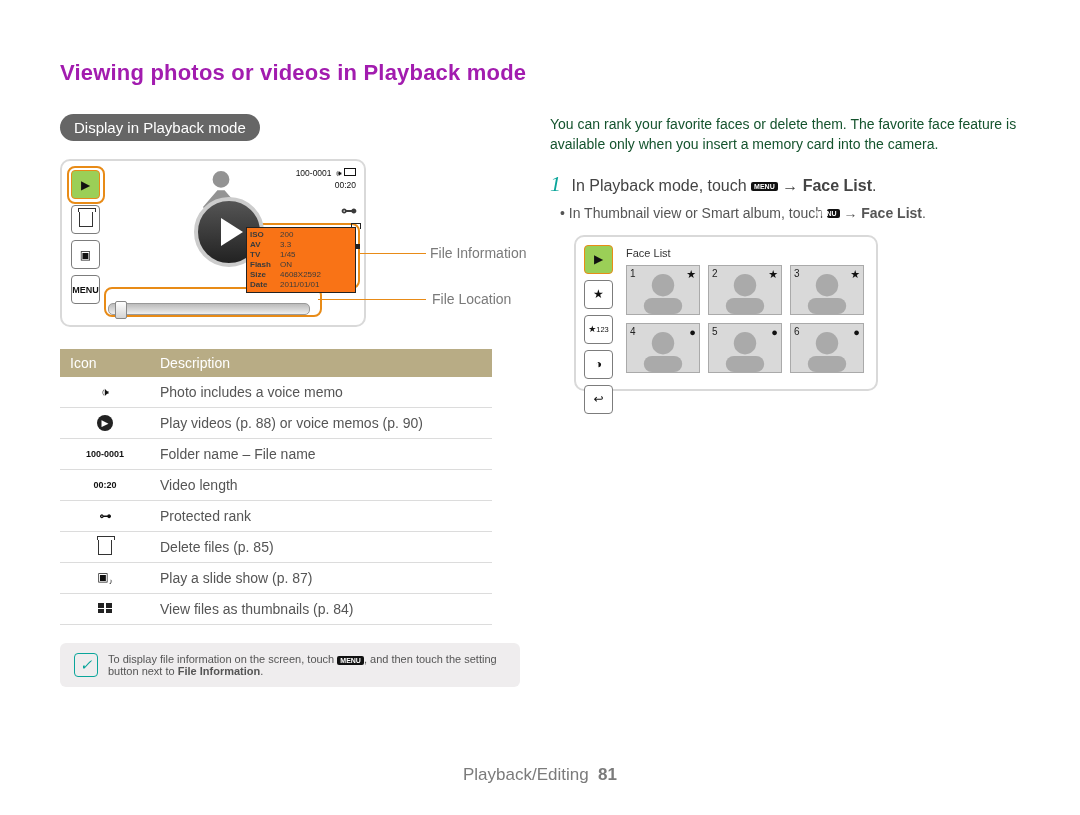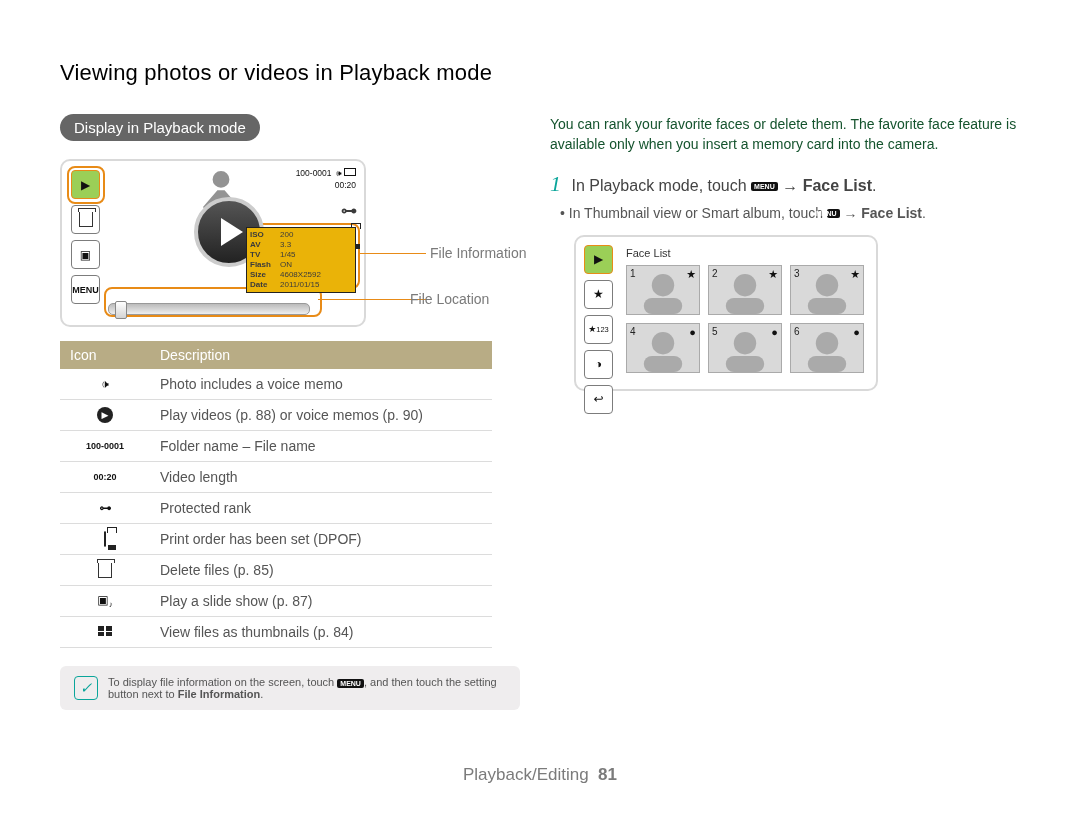--- a/index.html
+++ b/index.html
@@ -1,38 +1,38 @@
 <!DOCTYPE html>
 <html><head>
 <meta charset="utf-8">
 <style>
   body{font-family:Arial,Helvetica,sans-serif;color:#3b3b3b;margin:0;background:#fff}
   .page{width:1080px;height:815px;position:relative;box-sizing:border-box;padding:60px 60px 0}
-  .page-title{font-size:22px;color:#000000;letter-spacing:.2px;font-weight:400}
+  .page-title{font-size:22px;color:#a21caf;letter-spacing:.2px;font-weight:700}
   .cols{display:flex;gap:20px;margin-top:28px}
   .col{flex:1}
   .pill{background:#666;color:#fff;display:inline-block;font-size:15px;padding:5px 14px;border-radius:14px;margin-bottom:14px}
   .screen{border:2px solid #d9d9d9;border-radius:10px;width:302px;height:164px;background:#fff;position:relative;margin-top:4px}
   .hl{border:2px solid #e88b17;border-radius:8px;position:absolute}
   .sidebar{display:flex;flex-direction:column;gap:6px;position:absolute;left:9px;top:9px}
   .sicon{width:27px;height:27px;background:#fff;border:1px solid #7c7c7c;border-radius:4px;display:flex;align-items:center;justify-content:center;font-size:12px;font-family:Arial;color:#111}
   .playbig{position:absolute;left:132px;top:36px;width:62px;height:62px;border-radius:50%;border:4px solid #ccc;background:linear-gradient(#555,#222);display:flex;align-items:center;justify-content:center}
   .playbig:after{content:"";border-left:22px solid #fff;border-top:14px solid transparent;border-bottom:14px solid transparent;margin-left:6px}
   .figure{position:absolute;left:120px;top:4px;width:78px;height:120px;filter:grayscale(1);opacity:.9}
-  .info{position:absolute;right:8px;top:66px;width:102px;border:1px solid #222;font-size:8px;line-height:1.25;background:#eab308;padding:2px 3px}
+  .info{position:absolute;right:8px;top:66px;width:102px;border:1px solid #222;font-size:8px;line-height:1.25;background:#f97316;padding:2px 3px}
   .info .k{font-weight:bold;display:inline-block;width:30px}
   .timeline{position:absolute;left:46px;bottom:10px;width:200px;height:10px;border-radius:5px;background:linear-gradient(#bbb,#eee);border:1px solid #999}
   .thumb{position:absolute;left:6px;top:-3px;width:10px;height:16px;border:1px solid #888;border-radius:2px;background:linear-gradient(#fff,#d4d4d4)}
   .topright{position:absolute;right:8px;top:7px;text-align:right;font-size:8.5px;color:#111;line-height:1.4}
   .icons-right{position:absolute;right:8px;top:40px;display:flex;flex-direction:column;gap:8px;align-items:center}
   .callout{position:absolute;color:#7a7a7a;font-size:14px}
   .callout.fi{left:370px;top:115px}
-  .callout.fl{left:350px;top:140px}
+  .callout.fl{left:372px;top:140px}
   .lead{position:absolute;background:#e88b17;height:1px}
-  table.tbl{width:92%;border-collapse:collapse;margin-top:14px;font-size:14px;color:#555}
+  table.tbl{width:92%;border-collapse:collapse;margin-top:22px;font-size:14px;color:#555}
   table.tbl th{background:#b8ac85;color:#fff;font-weight:normal;text-align:left;padding:6px 10px}
   table.tbl td{border-bottom:1px solid #dcdcdc;padding:7px 10px;vertical-align:middle}
   table.tbl td:first-child{width:70px;text-align:center;color:#111;font-size:12px}
   .tip{display:flex;gap:10px;background:#efedee;border-radius:6px;padding:10px 14px;margin-top:18px;width:92%;font-size:11px;color:#555}
   .tipicon{width:22px;height:22px;border:1.5px solid #0aa59a;color:#0aa59a;border-radius:4px;display:flex;align-items:center;justify-content:center;flex:0 0 22px;font-size:15px;font-style:italic;font-family:Georgia,serif}
   .menuicon{display:inline-block;background:#111;color:#fff;font-size:7px;font-weight:bold;padding:1px 3px;border-radius:2px;vertical-align:middle}
   .stepnum{color:#0aa59a;font-family:Georgia,serif;font-style:italic;font-size:22px;margin-right:6px}
   .step{font-size:16px;color:#444;margin:16px 0 8px}
   .bullet{font-size:14px;color:#555;margin-left:24px;text-indent:-14px}
   .screen2{border:2px solid #d9d9d9;border-radius:10px;width:300px;height:152px;position:relative;margin-top:14px;margin-left:24px}
@@ -98,21 +98,21 @@
             <span class="key">⊶</span>
             <span><span class="printer"></span></span>
           </div>
 
           <div class="info">
             <div><span class="k">ISO</span><span>200</span></div>
             <div><span class="k">AV</span><span>3.3</span></div>
             <div><span class="k">TV</span><span>1/45</span></div>
             <div><span class="k">Flash</span><span>ON</span></div>
             <div><span class="k">Size</span><span>4608X2592</span></div>
-            <div><span class="k">Date</span><span>2011/01/15</span></div>
+            <div><span class="k">Date</span><span>2011/01/01</span></div>
           </div>
 
           <div class="timeline">
               <div class="thumb"></div>
             </div>
         </div>
         <div class="lead" style="left:300px;top:94px;width:66px"></div>
         <div class="lead" style="left:258px;top:140px;width:108px"></div>
         <div class="callout fi" style="top:86px">File Information</div>
         <div class="callout fl" style="top:132px">File Location</div>
@@ -136,24 +136,20 @@
               <td style="font-size:9px;font-weight:bold">100-0001</td>
               <td>Folder name – File name</td>
             </tr>
         <tr>
               <td style="font-size:9px;font-weight:bold">00:20</td>
               <td>Video length</td>
             </tr>
         <tr>
               <td><span class="key">⊶</span></td>
               <td>Protected rank</td>
-            </tr>
-        <tr>
-              <td><span class="printer"></span></td>
-              <td>Print order has been set (DPOF)</td>
             </tr>
         <tr>
               <td>
                 <div class="trash"></div>
               </td>
               <td>Delete files (p. 85)</td>
             </tr>
         <tr>
               <td>▣<sub style="font-size:8px">♪</sub></td>
               <td>Play a slide show (p. 87)</td>

